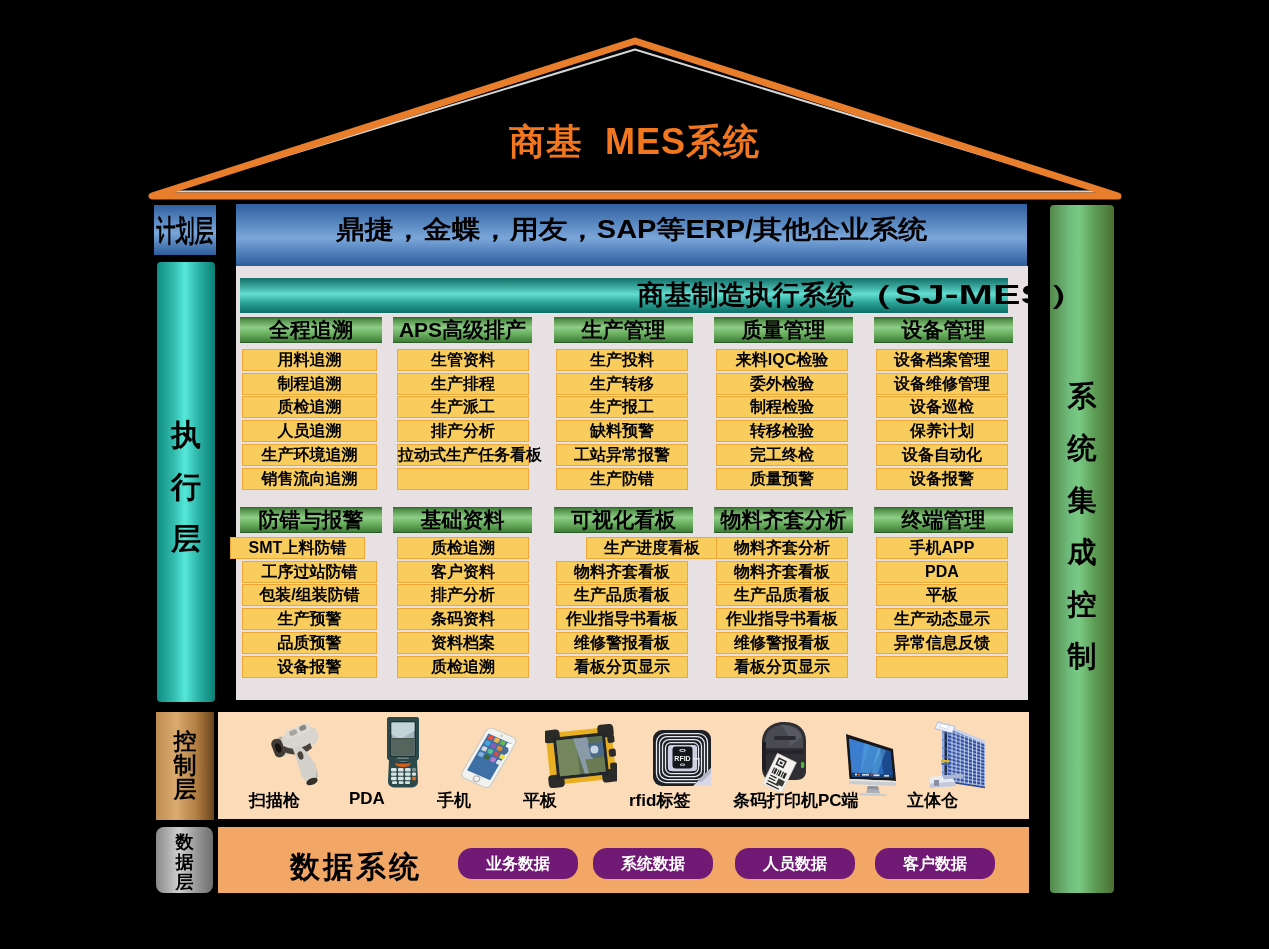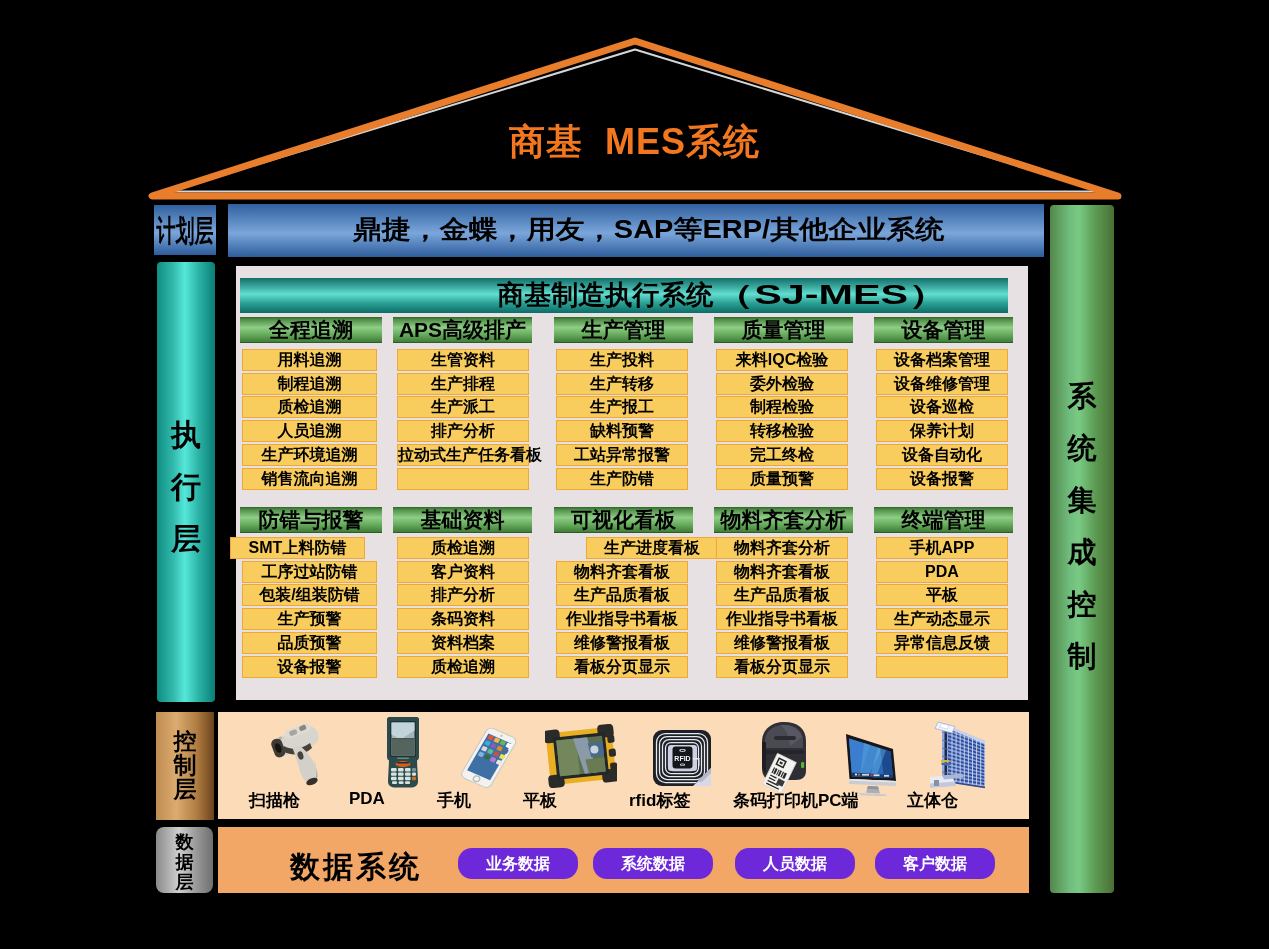--- a/index.html
+++ b/index.html
@@ -4,53 +4,53 @@
 <style>
   html,body{margin:0;padding:0;}
   body{width:1269px;height:949px;background:#000;position:relative;overflow:hidden;
        font-family:"Liberation Sans",sans-serif;}
   .abs{position:absolute;}
   .title{left:0;top:118px;width:1269px;text-align:center;font-size:36px;font-weight:bold;
          color:#f2771f;letter-spacing:1px;}
   .planlabel{left:154px;top:205px;width:62px;height:50px;text-align:center;
      background:linear-gradient(180deg,#30609f 0%,#7aa6da 55%,#2d5c9b 100%);
      color:#000;font-size:20px;font-weight:bold;text-align:center;line-height:50px;}
-  .bluebar{left:228px;top:204px;width:791px;height:53px;
+  .bluebar{left:236px;top:204px;width:791px;height:62px;
      background:linear-gradient(180deg,#30609f 0%,#7aa6da 55%,#2d5c9b 100%);
-     color:#000;font-size:29px;font-weight:bold;text-align:center;line-height:50px;padding-left:25px;}
+     color:#000;font-size:29px;font-weight:bold;text-align:center;line-height:50px;}
   .tealbar{left:157px;top:262px;width:58px;height:440px;border-radius:4px;
      background:linear-gradient(90deg,#0f8d82 0%,#35bdb0 30%,#55e8d8 48%,#2bb2a6 72%,#0a7f74 100%);
      display:flex;flex-direction:column;justify-content:center;align-items:center;}
   .tealbar span{font-size:30px;font-weight:bold;color:#000;line-height:52px;transform:translateY(5px);}
   .greenbar{left:1050px;top:205px;width:64px;height:688px;border-radius:4px;
      background:linear-gradient(90deg,#53874a 0%,#6fbc7c 30%,#79ca85 45%,#5d9c54 70%,#4a6f33 100%);}
   .greenbar .vt{position:absolute;left:0;top:165px;width:64px;text-align:center;}
   .greenbar .vt span{display:block;font-size:29px;font-weight:bold;color:#000;line-height:52px;}
   .mainpanel{left:236px;top:266px;width:792px;height:434px;background:#e7e1e4;}
   .sjmes{left:240px;top:278px;width:768px;height:35px;
      background:linear-gradient(180deg,#14706a 0%,#3aa89e 25%,#63ded1 46%,#2aa095 72%,#0c6d66 100%);
-     color:#000;font-size:27px;font-weight:bold;text-align:center;line-height:35px;padding-left:117px;box-sizing:border-box;}
+     color:#000;font-size:27px;font-weight:bold;text-align:right;line-height:35px;padding-left:117px;box-sizing:border-box;}
   .sjx{display:inline-block;transform:scaleX(1.53);transform-origin:left center;}
   .mh{height:25px;line-height:25px;text-align:center;font-size:21px;font-weight:bold;color:#000;
      background:linear-gradient(180deg,#2e672a 0%,#55934c 12%,#8ecd86 42%,#6aaf60 68%,#3f7d38 100%);
      border-bottom:1px solid #2e5c28;}
   .mi{height:20px;line-height:20px;text-align:center;font-size:16px;white-space:nowrap;font-weight:bold;color:#000;
      background:#f8cd5e;border:1px solid #efa735;}
   .ctrllabel{left:156px;top:712px;width:58px;height:108px;
      background:linear-gradient(90deg,#bf8c52 0%,#dcab6f 35%,#b07d42 70%,#6b431b 100%);
      display:flex;flex-direction:column;justify-content:center;align-items:center;}
   .ctrllabel span{font-size:23px;font-weight:bold;color:#000;line-height:23.7px;}
   .ctrlbar{left:218px;top:712px;width:811px;height:107px;background:#fcdcb8;}
   .datalabel{left:156px;top:827px;width:57px;height:66px;border-radius:8px;
      background:linear-gradient(90deg,#8a8a8a 0%,#cfcfcf 40%,#9a9a9a 70%,#6f6f6f 100%);
      display:flex;flex-direction:column;justify-content:center;align-items:center;}
   .datalabel span{font-size:18px;font-weight:bold;color:#000;line-height:19.7px;transform:translateY(2.5px);}
   .databar{left:218px;top:827px;width:811px;height:66px;background:#f2a767;}
   .dstitle{left:290px;top:847px;font-size:30px;font-weight:bold;color:#000;letter-spacing:3px;}
-  .dbtn{top:848px;width:120px;height:31px;background:#6d28d9;color:#fff;font-size:16px;
+  .dbtn{top:848px;width:120px;height:31px;background:#701a75;color:#fff;font-size:16px;
      font-weight:bold;text-align:center;line-height:31px;border-radius:14px;}
   .devlab{top:789px;font-size:17px;font-weight:bold;color:#000;text-align:left;}
 </style>
 </head>
 <body>
 <svg class="abs" style="left:0;top:0" width="1269" height="260" viewBox="0 0 1269 260">
   <polygon points="635,49.5 168,191.5 1102,191.5" fill="none" stroke="#d5d5d5" stroke-width="2" stroke-linejoin="round"></polygon>
   <polygon points="635,41 152,196 1118,196" fill="none" stroke="#e87d2b" stroke-width="7" stroke-linejoin="round" stroke-linecap="round"></polygon>
 </svg>
 <div class="abs title">商基&nbsp;&nbsp;MES系统</div>

